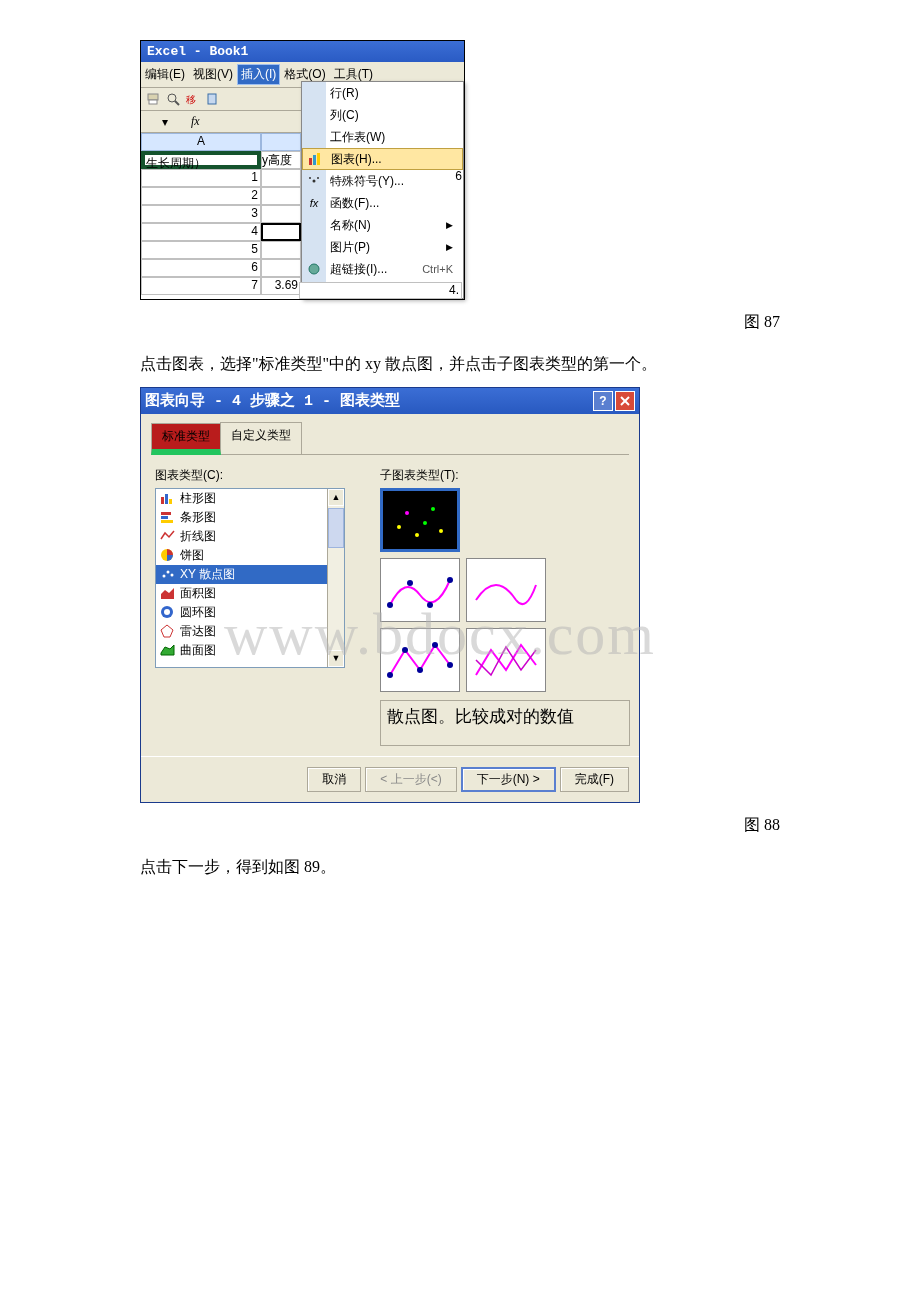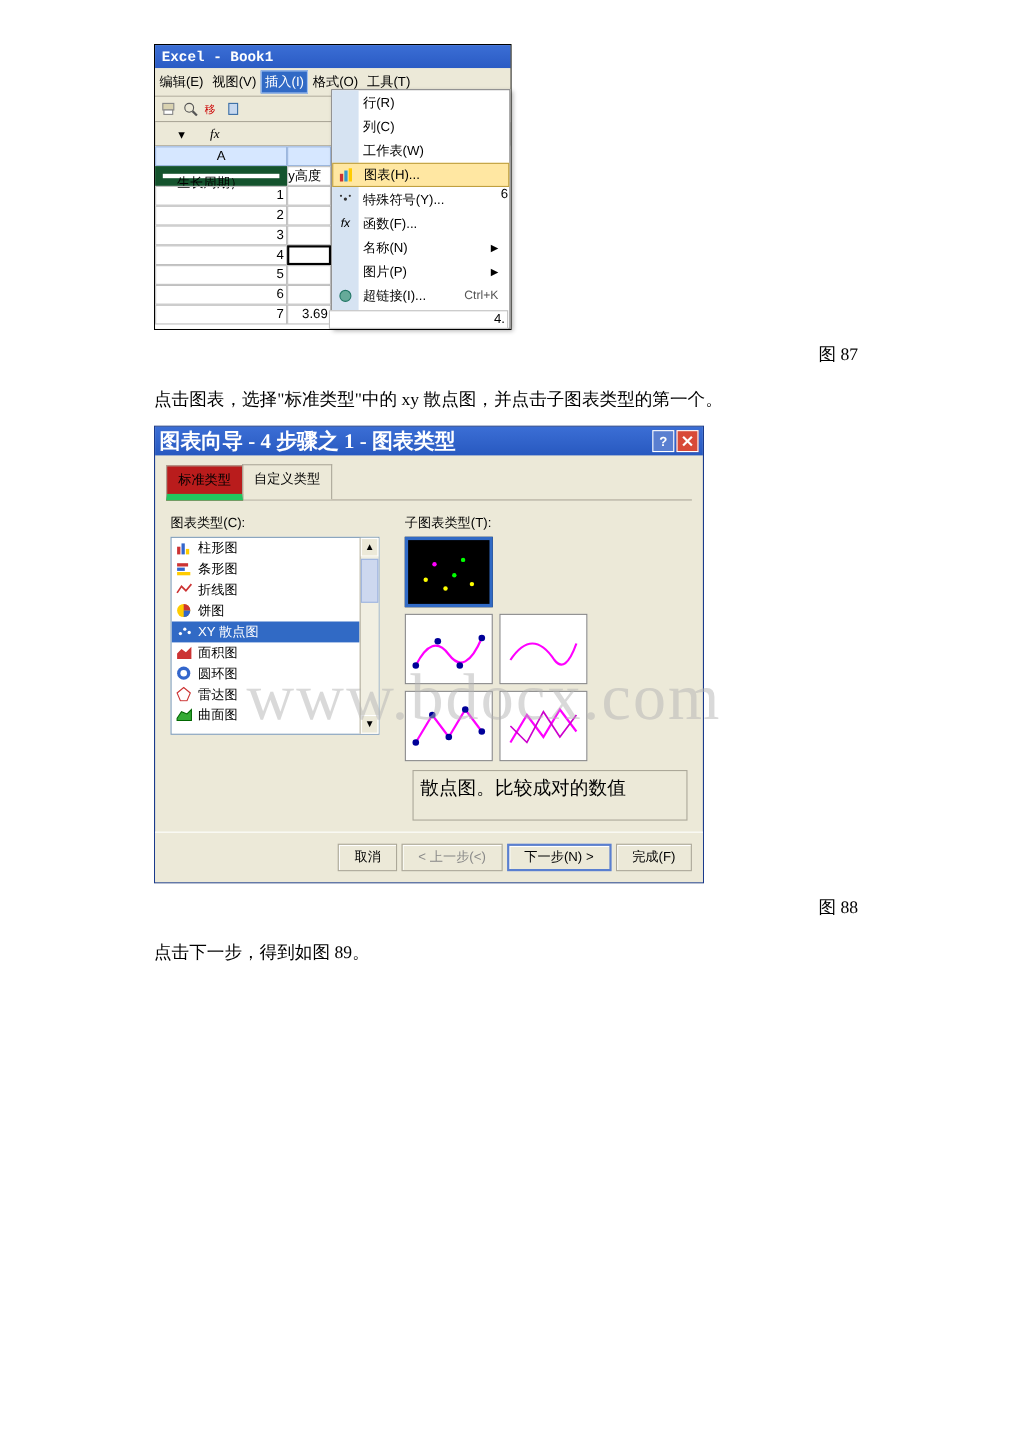--- a/index.html
+++ b/index.html
@@ -150,22 +150,22 @@
   .wiz-title {
     background: linear-gradient(#3b6ed5, #2859c0);
     color: #fff;
     display: flex;
     align-items: center;
     padding: 3px 4px;
     height: 26px;
   }
   .wiz-title-text {
     font-weight: bold;
-    font-family: Liberation Serif, serif;
-    font-size: 19px;
+    font-family: Liberation Mono, monospace;
+    font-size: 15px;
   }
   .wiz-btns {
     margin-left: auto;
     display: flex;
     gap: 2px;
   }
   .wiz-btn {
     width: 20px; height: 20px;
     background: #e0e0e0;
     border: 1px solid #fff;
@@ -193,21 +193,21 @@
     margin-right: -1px;
   }
   .tab-active {
     background: #b91c1c;
     border-bottom: 6px solid #22c55e;
     position: relative;
     top: 1px;
   }
   .wiz-content {
     display: flex;
-    gap: 4px;
+    gap: 16px;
     padding: 12px 4px 6px 4px;
   }
   .left-col {
     flex: 0 0 190px;
   }
   .label {
     margin-bottom: 4px;
   }
   .listbox {
     border: 1px solid #7f9db9;
@@ -354,21 +354,21 @@
     <span style="width:40px;text-align:center;">▾</span>
     <span style="font-style:italic;font-family:serif;">fx</span>
   </div>
   <div class="cells-area">
     <div style="flex:0 0 160px;">
       <div style="display:flex;">
         <div style="flex:1;border:1px solid #9cb7de;background:#d6e7ff;text-align:center;height:18px;">A</div>
         <div class="colB"></div>
       </div>
       <div style="display:flex;">
-        <div style="flex:1;border:7px solid #14532d;height:18px;padding-left:13px;">生长周期）</div>
+        <div style="flex:1;border:4px solid #14532d;height:18px;padding-left:1px;">生长周期）</div>
         <div style="width:40px;border:1px solid #c0c0c0;height:18px;">y高度</div>
       </div>
       <div style="display:flex;">
           <div style="flex:1;border:1px solid #c0c0c0;height:18px;text-align:right;padding-right:2px;">1</div>
           <div style="width:40px;border:1px solid #c0c0c0;height:18px;"></div>
         </div>
       <div style="display:flex;">
           <div style="flex:1;border:1px solid #c0c0c0;height:18px;text-align:right;padding-right:2px;">2</div>
           <div style="width:40px;border:1px solid #c0c0c0;height:18px;"></div>
         </div>

